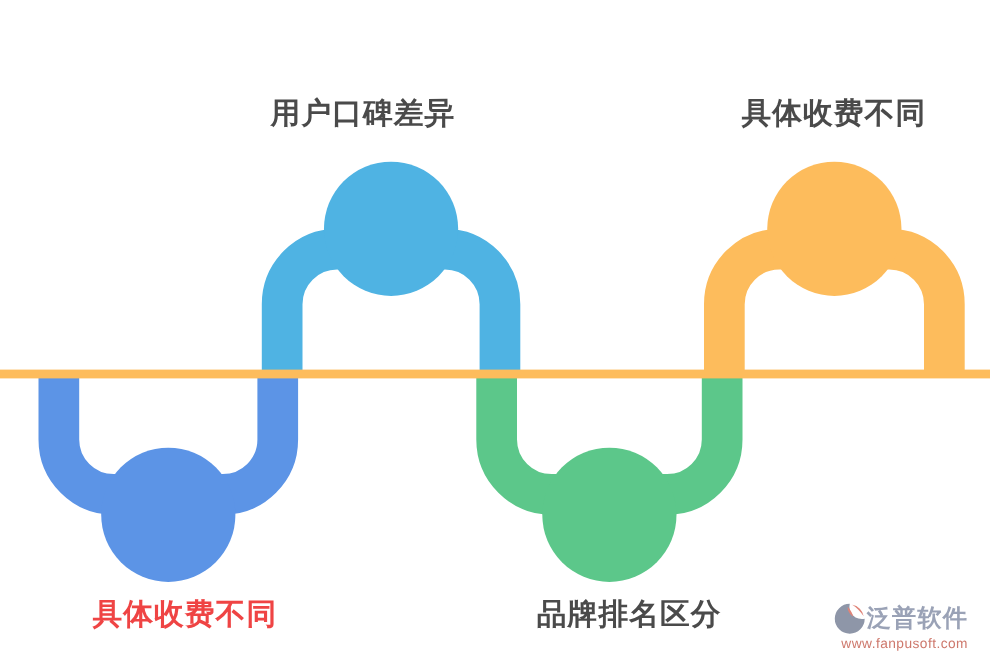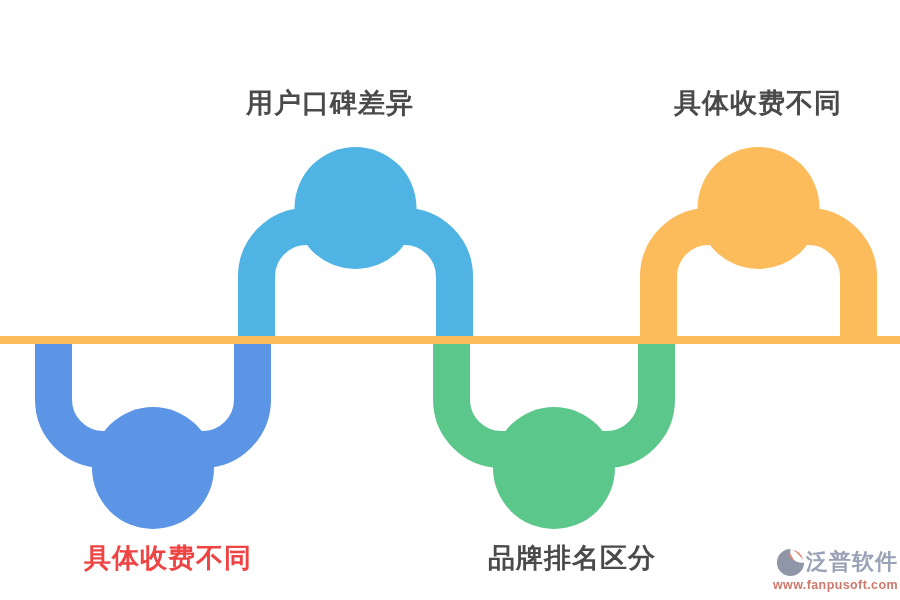--- a/index.html
+++ b/index.html
@@ -33,39 +33,39 @@
     white-space: nowrap;
     letter-spacing: 1px;
   }
   .label-pricing        { left: 168px; top: 540px; }
   .label-implementation { left: 330px; top: 85px;  }
   .label-reputation     { left: 572px; top: 540px; }
   .label-brand          { left: 758px; top: 85px;  }
 
   .watermark {
     position: absolute;
-    right: 2px;
+    right: 20px;
     bottom: 8px;
     text-align: right;
   }
   .watermark-row {
     display: flex;
     align-items: center;
     justify-content: flex-end;
     gap: 1px;
   }
   .brand-name {
     font-size: 22px;
     font-weight: bold;
     letter-spacing: 1px;
     line-height: 1.2;
   }
   .brand-url {
     font-size: 12.5px;
-    font-weight: bold;
+    font-weight: normal;
     letter-spacing: 0.4px;
     margin-top: 1px;
   }
   .brand-icon {
     display: block;
   }
 </style>
 </head>
 <body>
 

